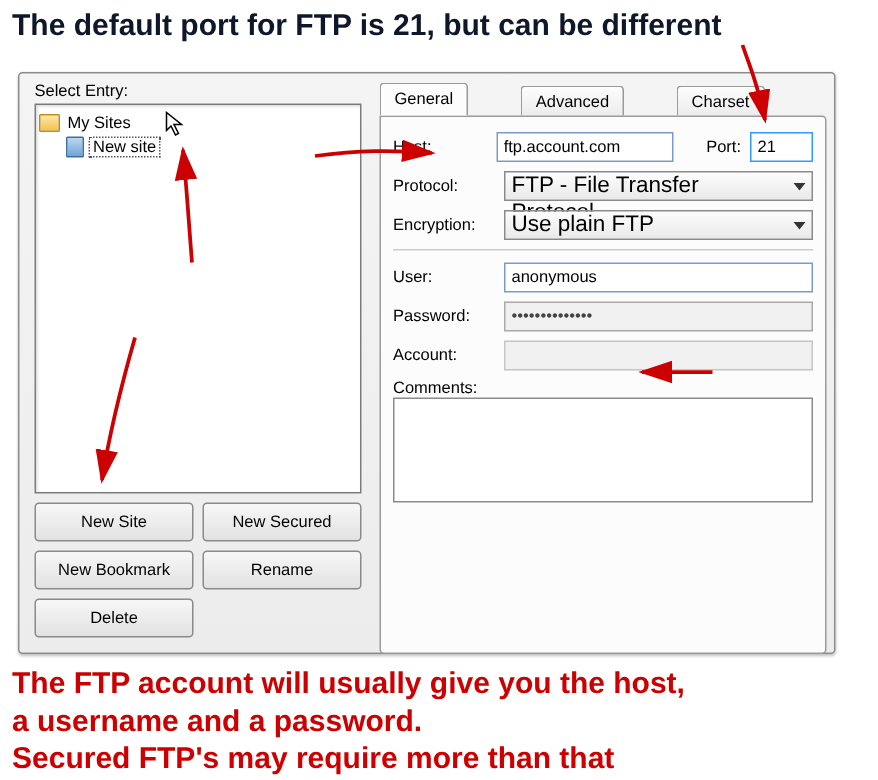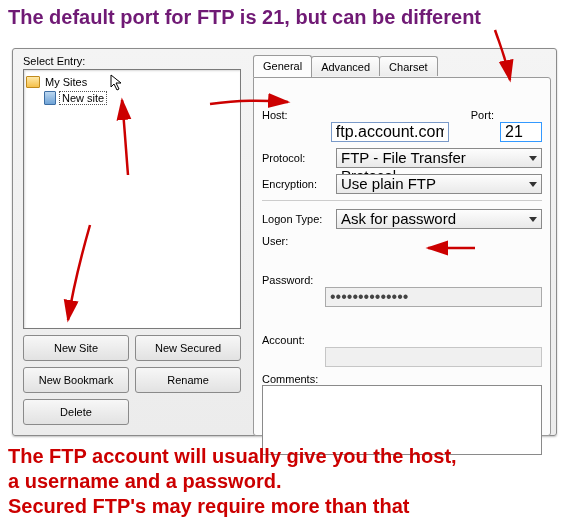--- a/index.html
+++ b/index.html
@@ -7,21 +7,21 @@
     margin: 0;
     font-family: "Segoe UI", Tahoma, sans-serif;
     font-size: 11px;
     background: #fff;
     width: 585px;
     height: 520px;
     position: relative;
     overflow: hidden;
   }
   .annotation-top {
-    color: #701a75;
+    color: #0f172a;
     font-family: Arial, sans-serif;
     font-size: 20px;
     font-weight: bold;
     padding: 6px 8px 0 8px;
   }
   .annotation-bottom {
     color: #cc0000;
     font-family: Arial, sans-serif;
     font-size: 20px;
     font-weight: bold;
@@ -102,22 +102,23 @@
     cursor: pointer;
   }
   .right-panel {
     position:absolute;
     left: 240px;
     top: 6px;
     width: 298px;
   }
   .tabs {
     display:flex;
-    align-items:center;
+    align-items:flex-end;
     height:22px;
+    gap:36px;
   }
   .tab {
     padding: 3px 9px;
     border:1px solid #9a9a9a;
     border-bottom:none;
     background: linear-gradient(#fdfdfd,#ececec);
     border-radius: 3px 3px 0 0;
     margin-right:-1px;
     cursor:pointer;
     height:20px;
@@ -145,23 +146,22 @@
   }
   .form-label {
     width: 68px;
   }
   .txt {
     flex:1;
     height:20px;
     border:1px solid #7a9ac9;
     background:#fff;
     padding: 0 4px;
-    font-size:16px;
+    font-size:11px;
     font-family:inherit;
-    margin-top:34px;
   }
   .txt.readonly {
     background:#f0f0f0;
     border-color:#aaa;
     color:#444;
   }
   .txt.disabled {
     background:#f0f0f0;
     border-color:#c6c6c6;
     color:#888;
@@ -259,27 +259,24 @@
         <div class="dropdown">FTP - File Transfer Protocol</div>
       </div>
 
       <div class="form-row">
         <span class="form-label">Encryption:</span>
         <div class="dropdown">Use plain FTP</div>
       </div>
 
       <hr class="divider">
 
-      <div class="form-row">
-        <span class="form-label">Logon Type:</span>
-        <div class="dropdown">Ask for password</div>
-      </div>
 
       <div class="form-row">
         <span class="form-label">User:</span>
+        <input class="txt" value="anonymous" style="">
       </div>
 
       <div class="form-row">
         <span class="form-label">Password:</span>
         <input class="txt readonly" type="text" readonly="" value="••••••••••••••" style="">
       </div>
 
       <div class="form-row">
         <span class="form-label">Account:</span>
         <input class="txt disabled" disabled="" value="" style="">

